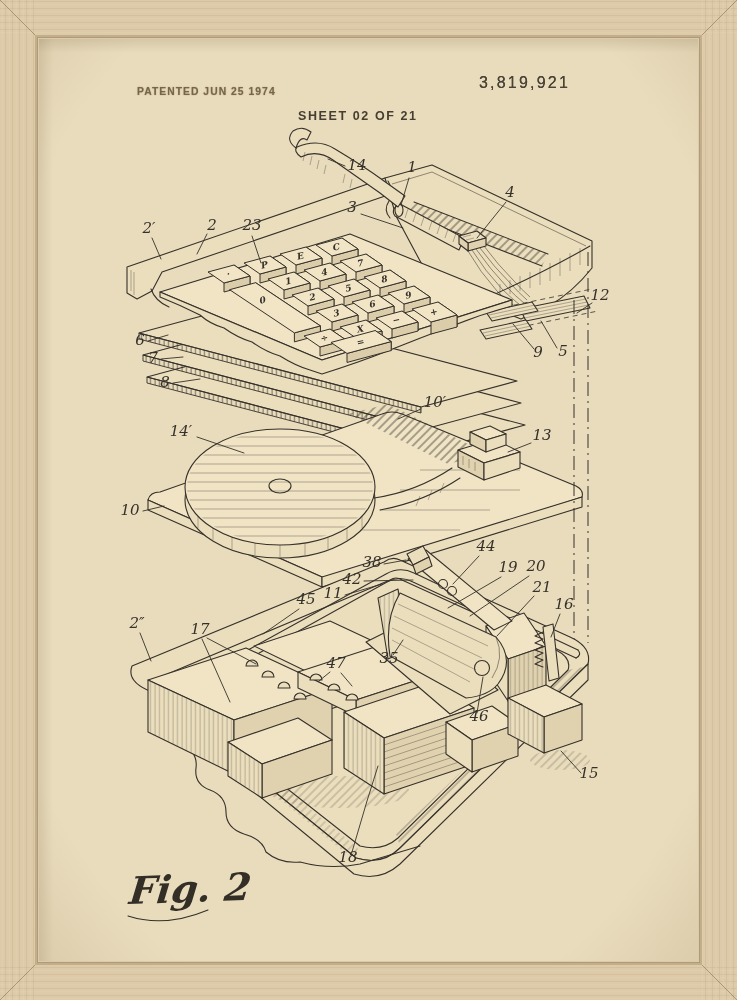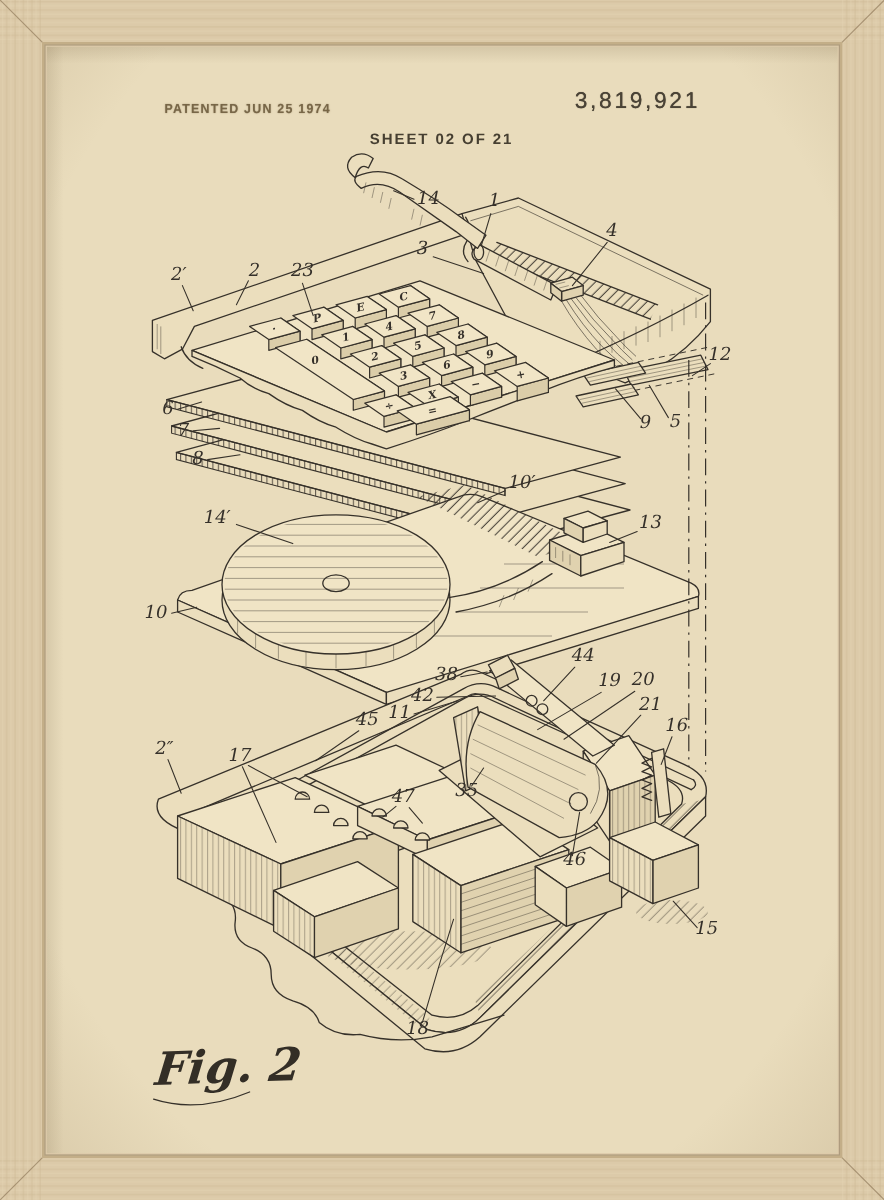--- a/index.html
+++ b/index.html
@@ -24,23 +24,23 @@
   .kd {fill:#dbcda9;stroke:#36312a;stroke-width:1;stroke-linejoin:round}
   .keytext{font-family:"DejaVu Serif",serif;font-style:italic;font-weight:bold;
            font-size:9px;fill:#35302a;text-anchor:middle}
   .reftext{font-family:"DejaVu Serif",serif;font-style:italic;font-size:15px;
            fill:#35302a;text-anchor:middle}
   
   .hdr{position:absolute;color:#4a4336;white-space:nowrap;}
   .stamp{left:137px;top:85px;font-size:11px;font-weight:bold;letter-spacing:1.1px;
          color:rgba(111,93,62,.85);transform:scaleX(.94);transform-origin:left;
          text-shadow:0 0 1.2px rgba(111,93,62,.65);}
-  .patno{left:479px;top:74px;font-size:19px;letter-spacing:2.2px;color:#4a4336;
+  .patno{left:479px;top:74px;font-size:16px;letter-spacing:2.2px;color:#4a4336;
          text-shadow:0 0 .6px #4a4336;}
-  .sheet{left:298px;top:109px;width:140px;text-align:center;font-size:12.5px;
+  .sheet{left:298px;top:109px;width:140px;text-align:left;font-size:12.5px;
          font-weight:bold;letter-spacing:1.6px;color:#463f31;}
   .figlab{position:absolute;left:130px;top:866px;font-family:"DejaVu Serif",serif;
           font-style:italic;font-weight:bold;font-size:38px;color:#332e26;
           transform:skewX(-8deg) rotate(-2deg);}
 </style>
 </head>
 <body>
 
 <div class="canvas">
 

